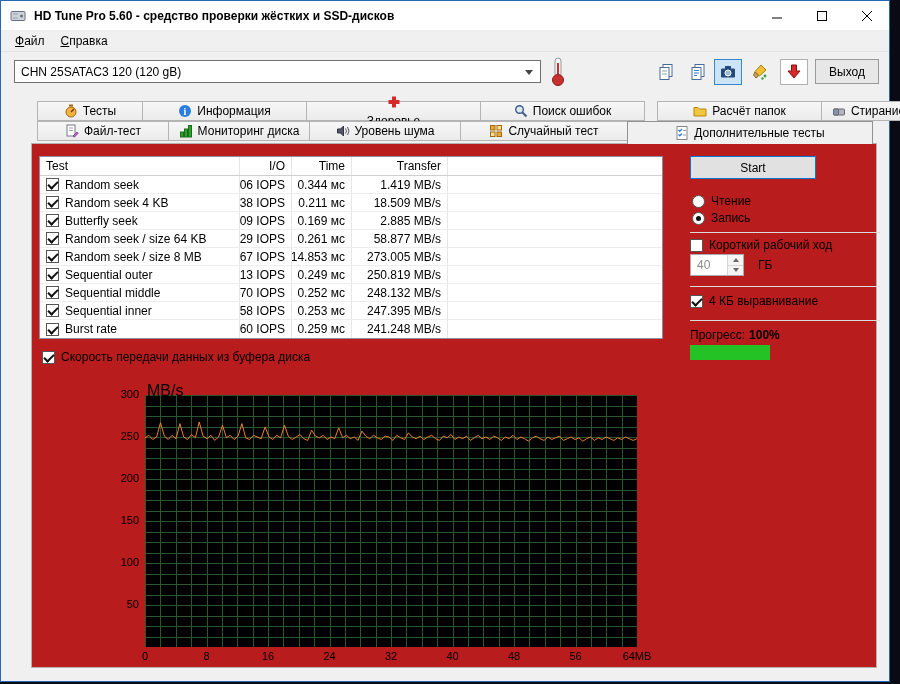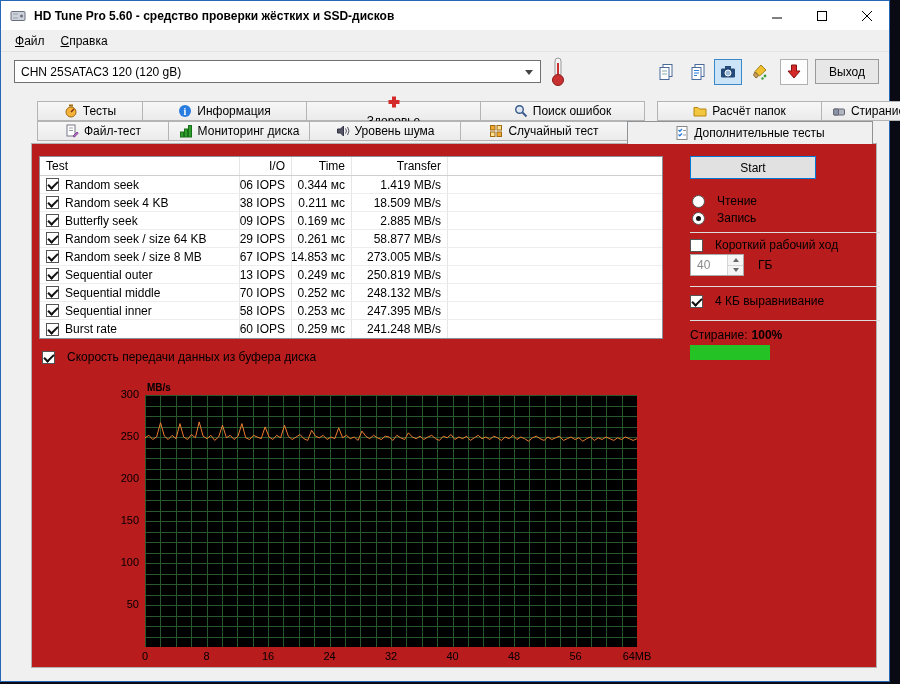--- a/index.html
+++ b/index.html
@@ -49,21 +49,21 @@
   .c { padding:0 6px; height:100%; display:flex; align-items:center; overflow:hidden; white-space:nowrap; border-right:1px solid #e6e6e6; }
   .c1 { width:200px; } .c2 { width:52px; justify-content:flex-end; }
   .c3 { width:60px; justify-content:flex-end; } .c4 { width:96px; justify-content:flex-end; }
   .cf { flex:1; border-right:none; }
   
   .cb { width:13px; height:13px; border:1px solid #555; background:#fff; display:inline-block; position:relative; flex:none; }
   .cb.checked::after { content:""; position:absolute; left:1px; top:2px; width:8px; height:4px;
       border-left:2px solid #111; border-bottom:2px solid #111; transform:rotate(-45deg); }
   .radio { width:13px; height:13px; border:1px solid #555; border-radius:50%; background:#fff; display:inline-block; position:relative; flex:none; }
   .radio.selected::after { content:""; position:absolute; left:3px; top:3px; width:5px; height:5px; border-radius:50%; background:#111; }
-  .lblrow { display:flex; align-items:center; gap:12px; }
+  .lblrow { display:flex; align-items:center; gap:6px; }
   
   .start-btn { position:absolute; left:658px; top:12px; width:126px; height:23px; background:#e1e1e1; border:1px solid #0078d7; display:flex; align-items:center; justify-content:center; }
   .opt-read { position:absolute; left:660px; top:50px; }
   .opt-write { position:absolute; left:660px; top:67px; }
   .hsep { position:absolute; left:658px; width:190px; border-top:1px solid #dcdcdc; }
   .cb-short { position:absolute; left:658px; top:94px; }
   .spin { position:absolute; left:658px; top:110px; width:54px; height:22px; background:#fff; border:1px solid #ababab; }
   .spin .val { position:absolute; left:6px; top:3px; color:#8a8a8a; }
   .spin .arrows { position:absolute; right:0; top:0; width:16px; height:100%; border-left:1px solid #d5d5d5; display:flex; flex-direction:column; }
   .spin .arr { flex:1; display:flex; align-items:center; justify-content:center; background:#f4f4f4; }
@@ -73,21 +73,21 @@
   .unit { position:absolute; left:726px; top:114px; }
   .cb-align { position:absolute; left:658px; top:150px; }
   .progress-label { position:absolute; left:658px; top:184px; }
   .progress-label b { margin-left:4px; }
   .progress-bar { position:absolute; left:658px; top:201px; width:80px; height:15px; background:#e6e6e6; }
   .progress-fill { height:100%; background:#24c224; }
   .cb-buffer { position:absolute; left:10px; top:206px; }
   
   .chart-wrap { position:absolute; left:113px; top:251px; width:492px; height:252px; }
   .chart-wrap svg { display:block; background:#000; }
-  .mb-label { position:absolute; left:2px; top:-13px; font-size:10px;font-weight:bold; }
+  .mb-label { position:absolute; left:2px; top:-13px; font-size:16px; }
   .ylabels { position:absolute; right:100%; margin-right:6px; top:0; width:30px; height:100%; }
   .ytick { position:absolute; right:0; font-size:11px; }
   .xlabels { position:absolute; top:100%; margin-top:3px; left:0; width:100%; height:14px; }
   .xtick { position:absolute; transform:translateX(-50%); font-size:11px; white-space:nowrap; }
 </style>
 </head>
 <body>
 
 <div id="screen">
   <div id="win">
@@ -440,21 +440,21 @@
       <div class="hsep" style="top:142px;"></div>
 
       <div class="lblrow cb-align">
         <span class="cb checked"></span>
         <span>4 КБ выравнивание</span>
       </div>
 
       <div class="hsep" style="top:176px;"></div>
 
       <div class="progress-label">
-        <span>Стирание:</span><b>100%</b>
+        <span>Прогресс:</span><b>100%</b>
       </div>
       <div class="progress-bar">
         <div class="progress-fill" id="progress-fill" style="width: 100%; background: rgb(36, 194, 36);"></div>
       </div>
 
       <div class="lblrow cb-buffer">
         <span class="cb checked"></span>
         <span>Скорость передачи данных из буфера диска</span>
       </div>
 

